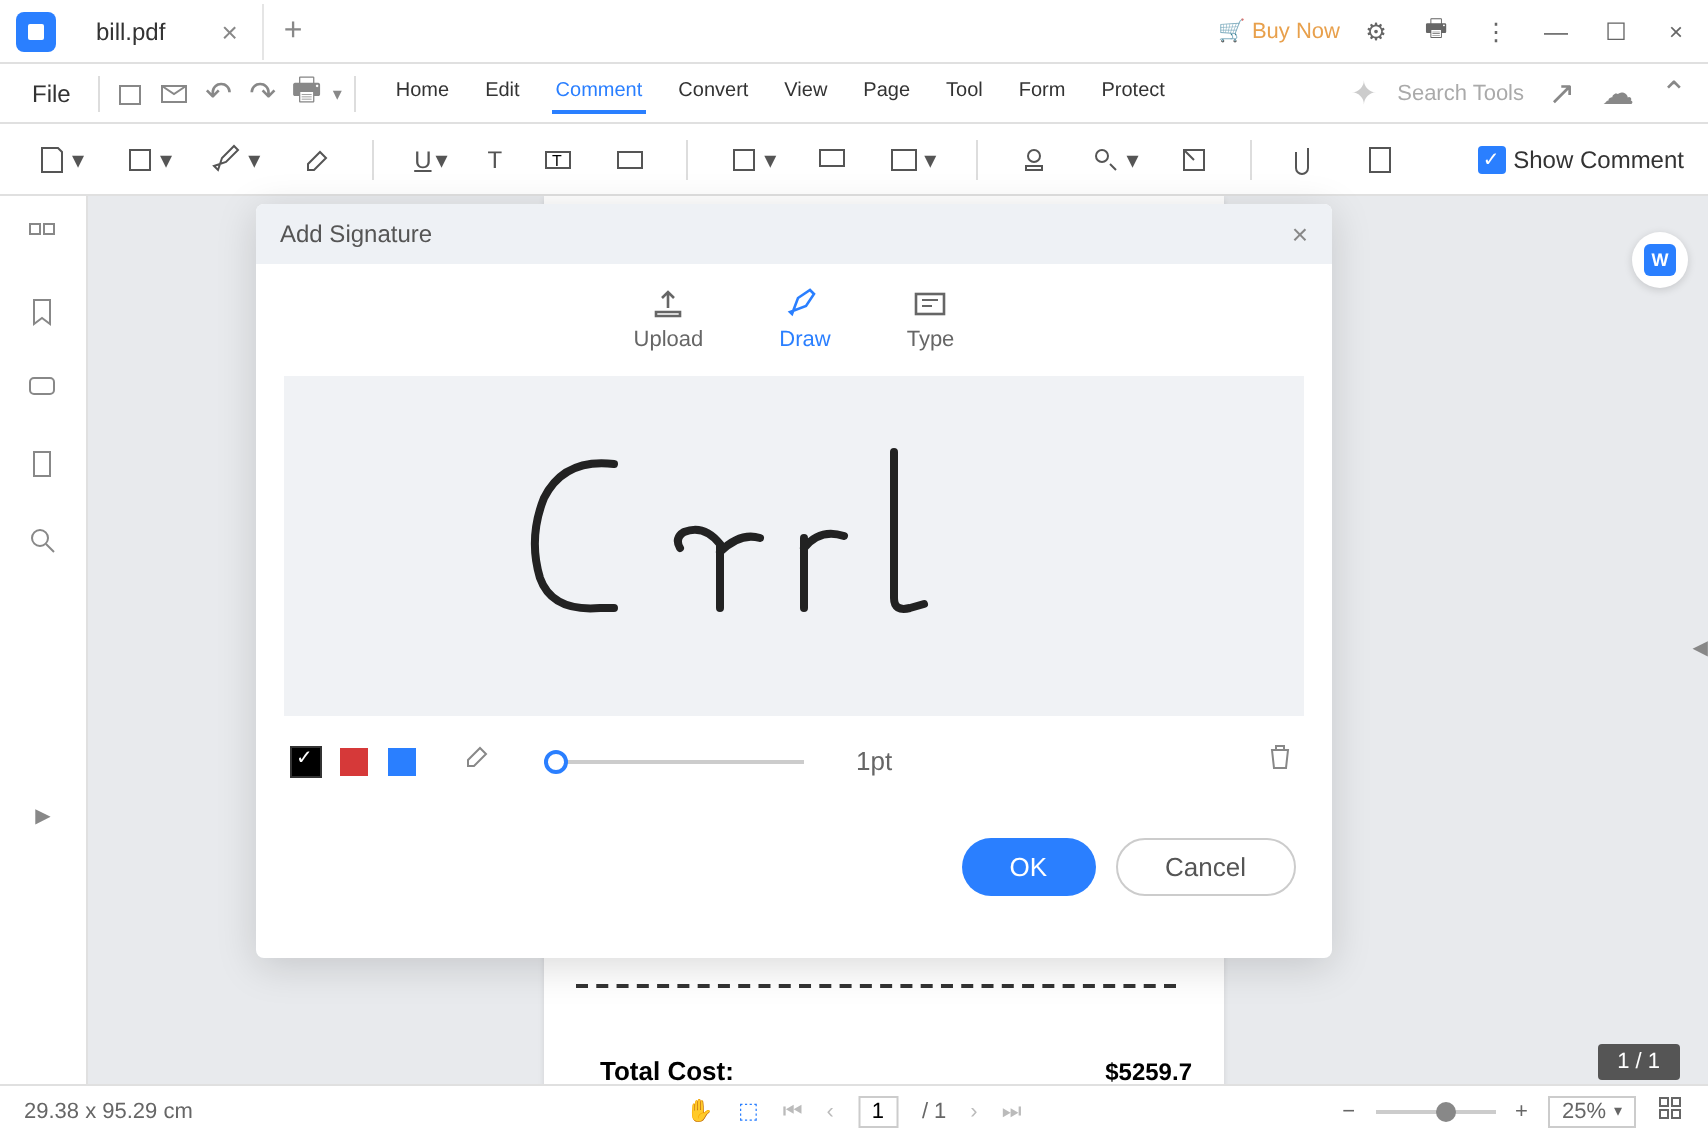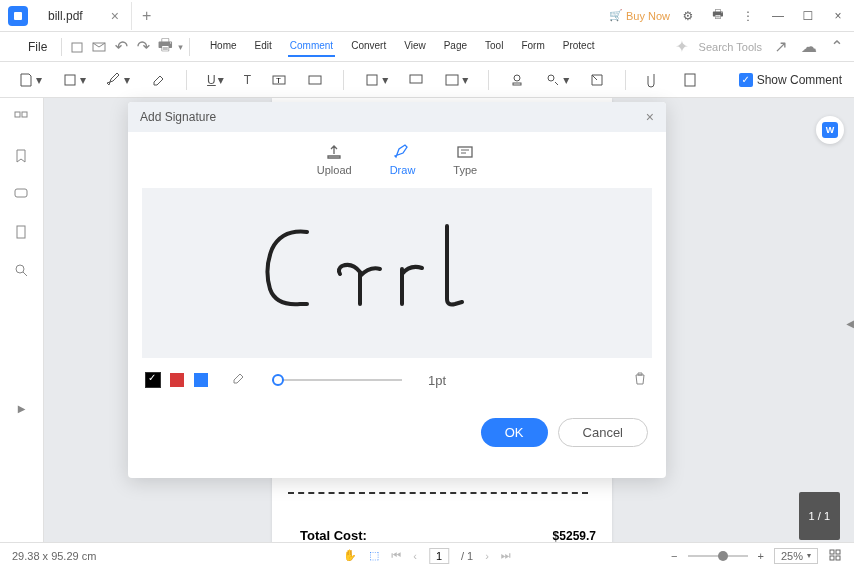--- a/index.html
+++ b/index.html
@@ -9,21 +9,21 @@
 .app-icon { width: 20px; height: 20px; background: #2a7fff; border-radius: 4px; margin: 0 8px; display: flex; align-items: center; justify-content: center; }
 .app-icon svg { width: 12px; height: 12px; }
 .tab { display: flex; align-items: center; padding: 0 12px; height: 28px; font-size: 12px; color: #333; background: #fff; border-right: 1px solid #e5e5e5; }
 .tab-close { margin-left: 28px; color: #888; font-size: 14px; cursor: pointer; }
 .tab-add { margin-left: 10px; color: #888; font-size: 16px; cursor: pointer; }
 .titlebar-right { margin-left: auto; display: flex; align-items: center; gap: 6px; padding-right: 4px; }
 .buynow { color: #e8a04c; font-size: 11px; display: flex; align-items: center; gap: 3px; }
 .win-btn { width: 24px; height: 24px; display: flex; align-items: center; justify-content: center; color: #666; font-size: 12px; cursor: pointer; }
 
 .menubar { height: 30px; background: #fff; display: flex; align-items: center; padding: 0 8px; gap: 4px; border-bottom: 1px solid #e0e0e0; }
-.file-menu { font-size: 12px; color: #333; padding: 4px 8px; margin-left: 12px; }
+.file-menu { font-size: 12px; color: #333; padding: 4px 8px; }
 .menu-sep { width: 1px; height: 18px; background: #ddd; margin: 0 2px; }
 .menu-icon { width: 18px; height: 18px; display: flex; align-items: center; justify-content: center; color: #888; cursor: pointer; }
 .menu-tabs { display: flex; gap: 14px; margin-left: 12px; }
 .menu-tab { font-size: 10px; color: #333; padding: 4px 2px; cursor: pointer; }
 .menu-tab.active { color: #2a7fff; border-bottom: 2px solid #2a7fff; }
 .menubar-right { margin-left: auto; display: flex; align-items: center; gap: 10px; }
 .search-tools { font-size: 11px; color: #aaa; }
 
 .toolbar { height: 36px; background: #fff; display: flex; align-items: center; padding: 0 12px; gap: 8px; border-bottom: 1px solid #e0e0e0; }
 .tool-btn { padding: 4px 6px; display: flex; align-items: center; gap: 2px; color: #555; cursor: pointer; font-size: 12px; }
@@ -38,21 +38,21 @@
 
 .canvas-area { flex: 1; background: #e8eaed; position: relative; overflow: hidden; }
 .doc-page { position: absolute; left: 228px; top: 0; width: 340px; height: 460px; background: #fff; box-shadow: 0 1px 3px rgba(0,0,0,0.1); }
 .doc-divider { position: absolute; left: 16px; top: 394px; width: 300px; border-top: 2px dashed #333; }
 .doc-total-label { position: absolute; left: 16px; top: 430px; font-weight: 600; font-size: 13px; margin-left: 12px; }
 .doc-total-value { position: absolute; right: 16px; top: 431px; font-weight: 600; font-size: 12px; }
 
 .word-badge { position: absolute; right: 10px; top: 18px; width: 28px; height: 28px; border-radius: 50%; background: #fff; box-shadow: 0 1px 4px rgba(0,0,0,0.15); display: flex; align-items: center; justify-content: center; }
 .word-badge-inner { width: 16px; height: 16px; background: #2a7fff; border-radius: 3px; color: #fff; font-size: 9px; font-weight: bold; display: flex; align-items: center; justify-content: center; }
 
-.page-badge { position: absolute; right: 14px; bottom: 14px; background: #555; color: #fff; font-size: 11px; padding: 18px 10px; border-radius: 2px; }
+.page-badge { position: absolute; right: 14px; bottom: 14px; background: #555; color: #fff; font-size: 11px; padding: 3px 10px; border-radius: 2px; }
 .sidebar-right-arrow { position: absolute; right: 0; top: 220px; color: #888; font-size: 10px; }
 
 .modal { position: absolute; left: 128px; top: 102px; width: 538px; background: #fff; border-radius: 4px; box-shadow: 0 4px 20px rgba(0,0,0,0.15); z-index: 100; }
 .modal-header { height: 30px; background: #eef1f5; border-radius: 4px 4px 0 0; display: flex; align-items: center; padding: 0 12px; font-size: 12px; color: #555; }
 .modal-close { margin-left: auto; color: #888; font-size: 14px; cursor: pointer; }
 .modal-tabs { display: flex; justify-content: center; gap: 38px; padding: 12px 0 8px; }
 .modal-tab { display: flex; flex-direction: column; align-items: center; gap: 4px; cursor: pointer; font-size: 11px; color: #666; text-align: right; }
 .modal-tab.active { color: #2a7fff; }
 .modal-tab-icon { width: 20px; height: 16px; display: flex; align-items: center; justify-content: center; }
 .draw-area { margin: 4px 14px 0; height: 170px; background: #f0f2f5; position: relative; }

